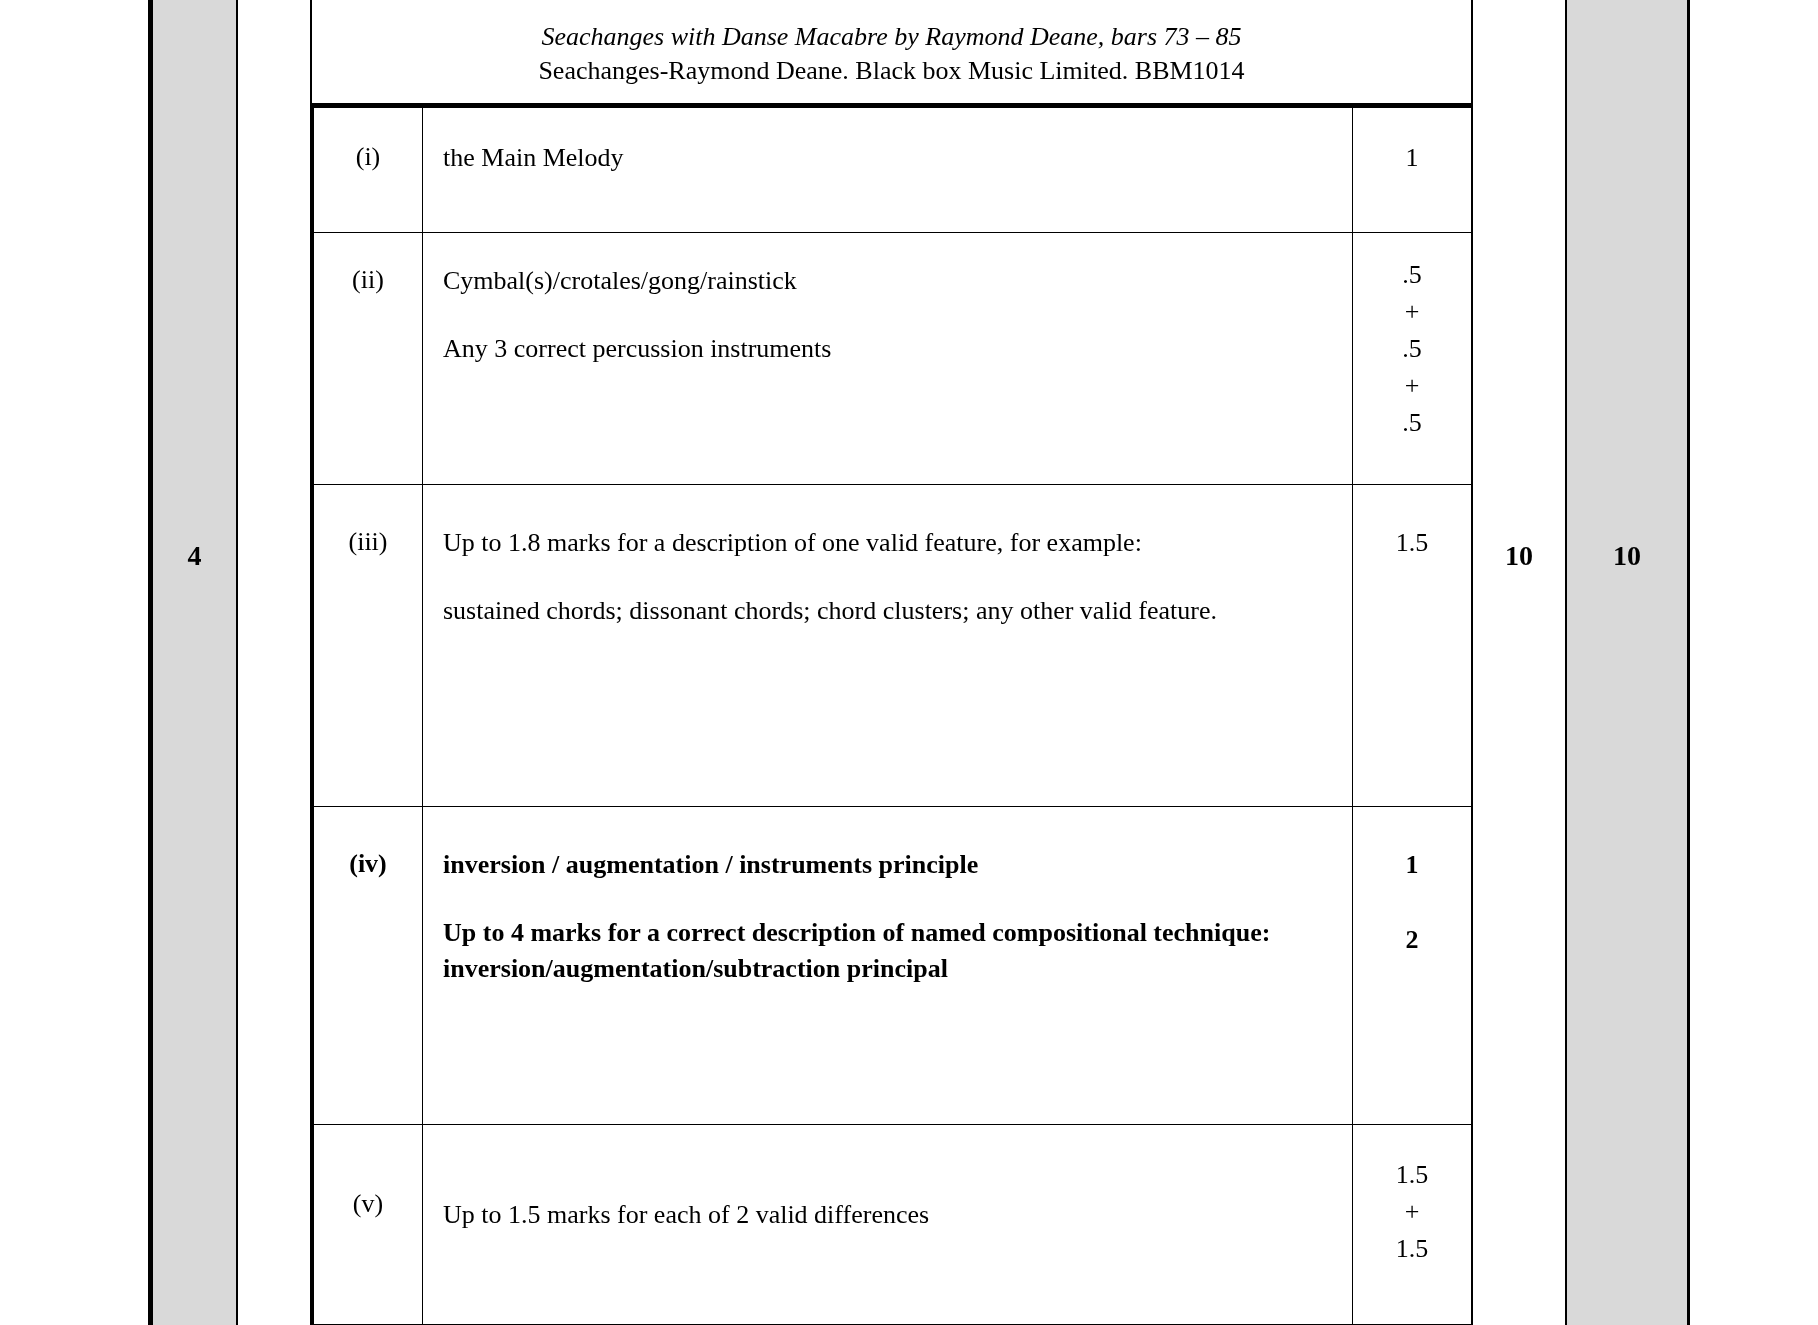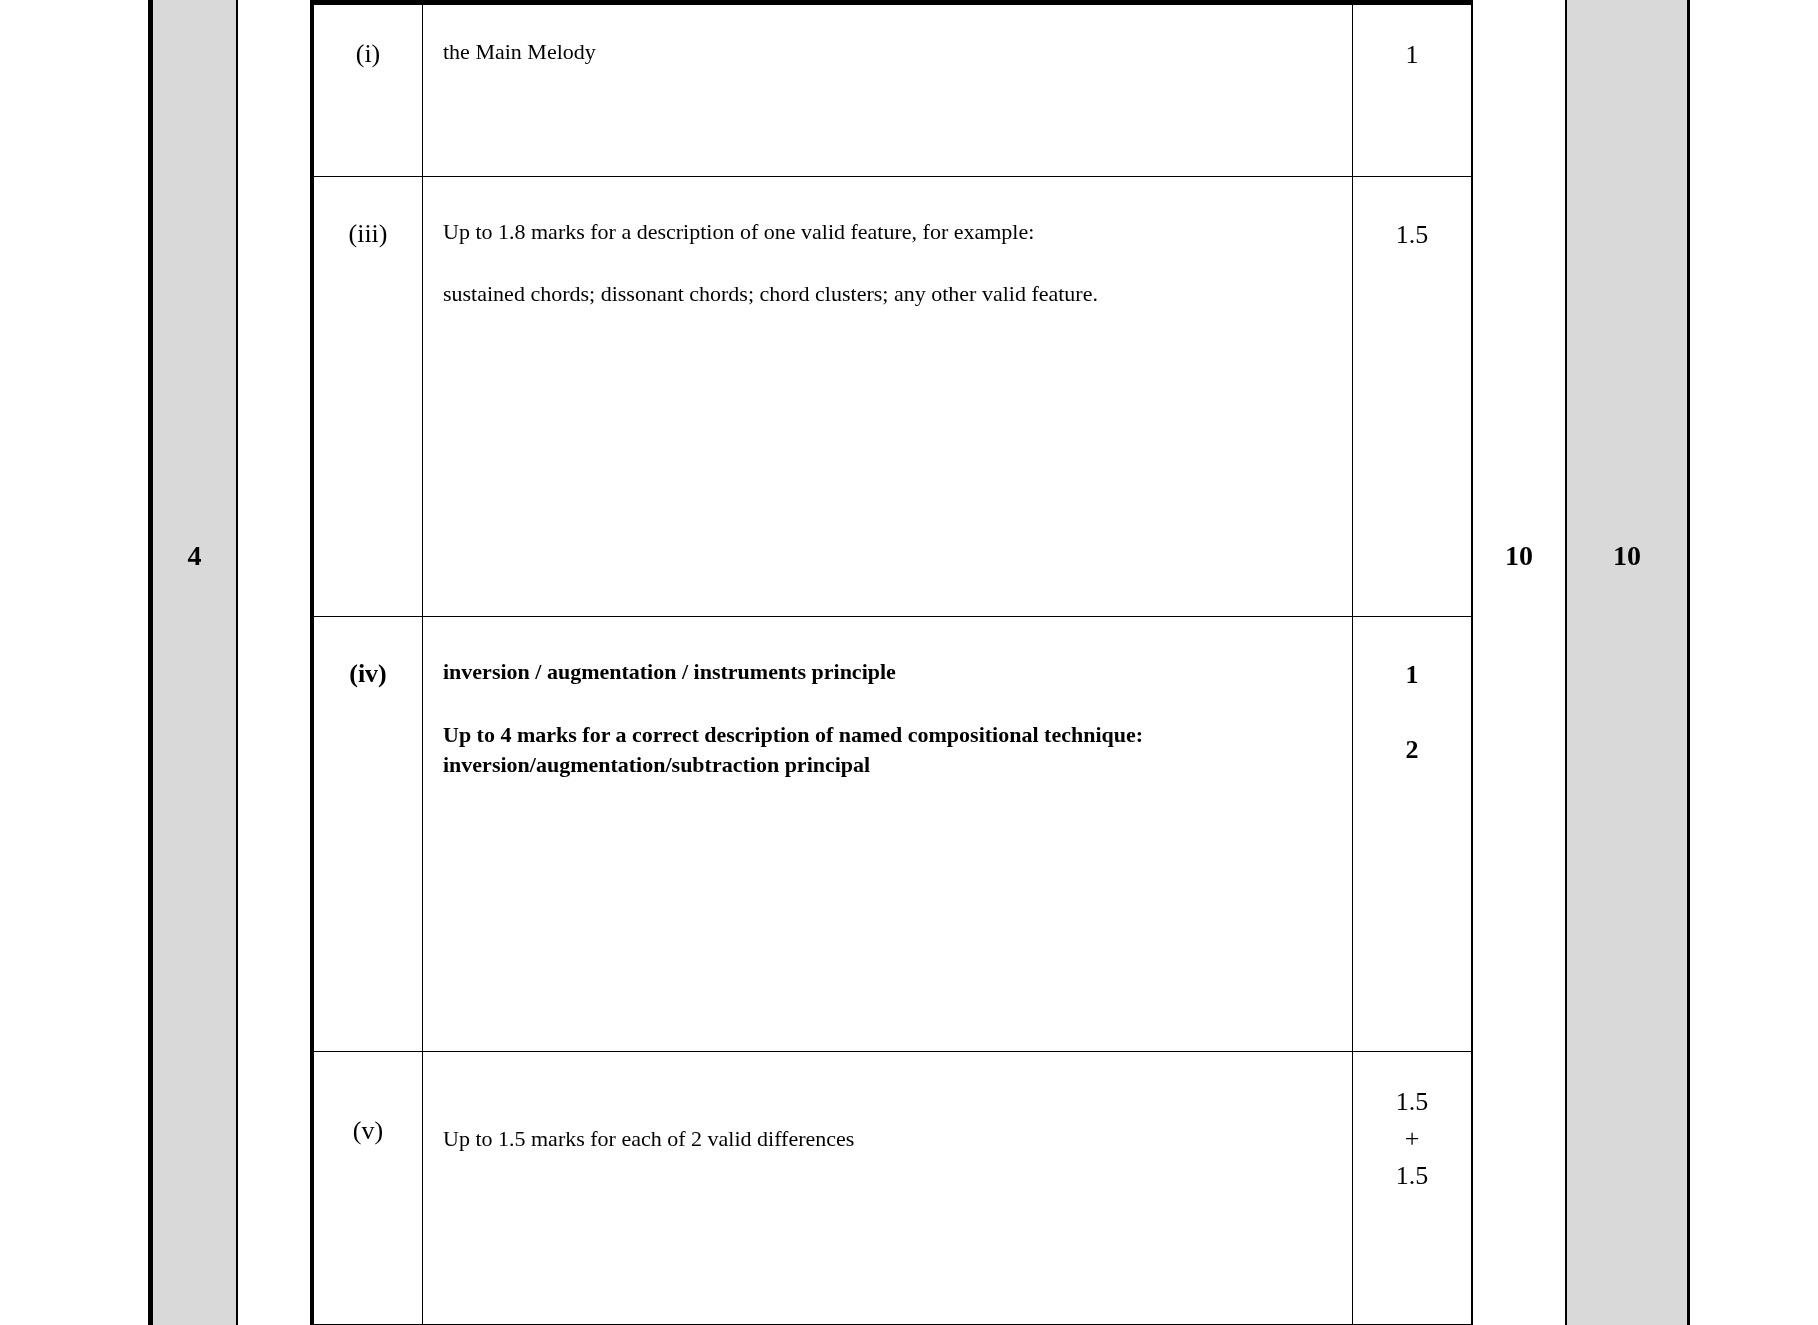--- a/index.html
+++ b/index.html
@@ -148,21 +148,21 @@
   .items-table tr > td:last-child {
     border-right: none;
   }
 
   .c-roman {
     width: 108px;
     text-align: center;
     font-size: 26px;
   }
   .c-text {
-    font-size: 22px;
+    font-size: 26px;
   }
   .c-marks {
     width: 118px;
     text-align: center;
     font-size: 26px;
   }
 
   .roman-inner {
     padding-top: 40px;
     line-height: 1.3;
@@ -221,40 +221,64 @@
     <div class="outer-rule-left"></div>
 
     <div class="col-question">
       <div class="qnum">4</div>
     </div>
 
     <div class="col-spacer"></div>
 
     <div class="col-body">
 
+      <div class="source-header">
+        <div class="line1">Seachanges with Danse Macabre by Raymond Deane, bars 73 – 85</div>
+        <div class="line2">Seachanges-Raymond Deane.  Black box Music Limited. BBM1014</div>
+      </div>
 
       <table class="items-table">
         <tbody>
 
           <tr class="row-i">
             <td class="c-roman">
               <div class="roman-inner">(i)</div>
             </td>
             <td class="c-text">
               <div class="text-inner ragged">
                 <p>the Main Melody</p>
               </div>
             </td>
             <td class="c-marks">
               <div class="marks-inner">
                 <span class="m">1</span>
               </div>
             </td>
           </tr>
 
+          <tr class="row-ii">
+            <td class="c-roman">
+              <div class="roman-inner">(ii)</div>
+            </td>
+            <td class="c-text">
+              <div class="text-inner ragged">
+                <p>Cymbal(s)/crotales/gong/rainstick</p>
+                <p>Any 3 correct percussion instruments</p>
+              </div>
+            </td>
+            <td class="c-marks">
+              <div class="marks-inner">
+                <span class="m">.5</span>
+                <span class="m">+</span>
+                <span class="m">.5</span>
+                <span class="m">+</span>
+                <span class="m">.5</span>
+              </div>
+            </td>
+          </tr>
 
           <tr class="row-iii">
             <td class="c-roman">
               <div class="roman-inner">(iii)</div>
             </td>
             <td class="c-text">
               <div class="text-inner">
                 <p>Up to 1.8 marks for a description of one valid feature, for example:</p>
                 <p>sustained chords; dissonant chords; chord clusters; any other valid feature.</p>
               </div>

